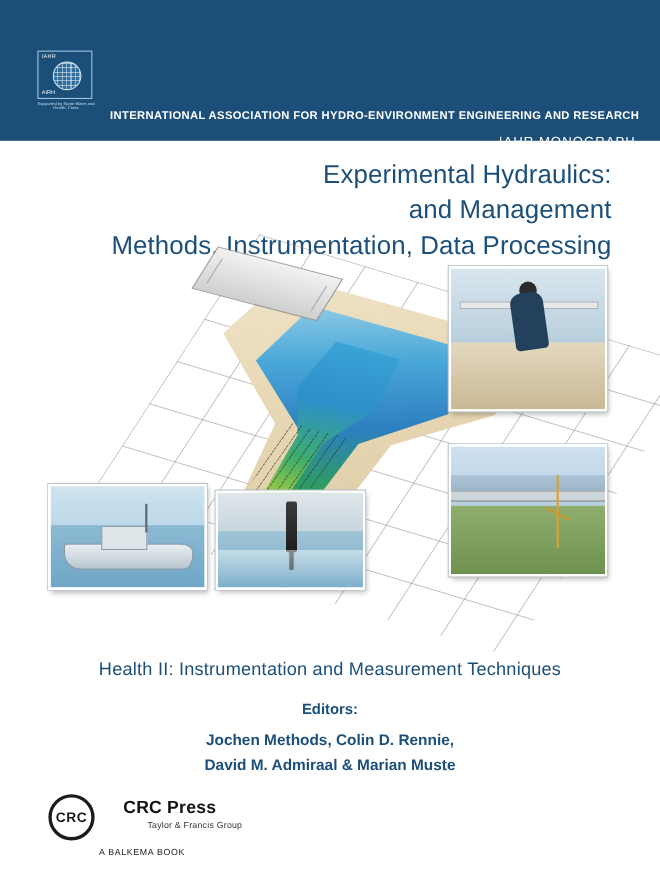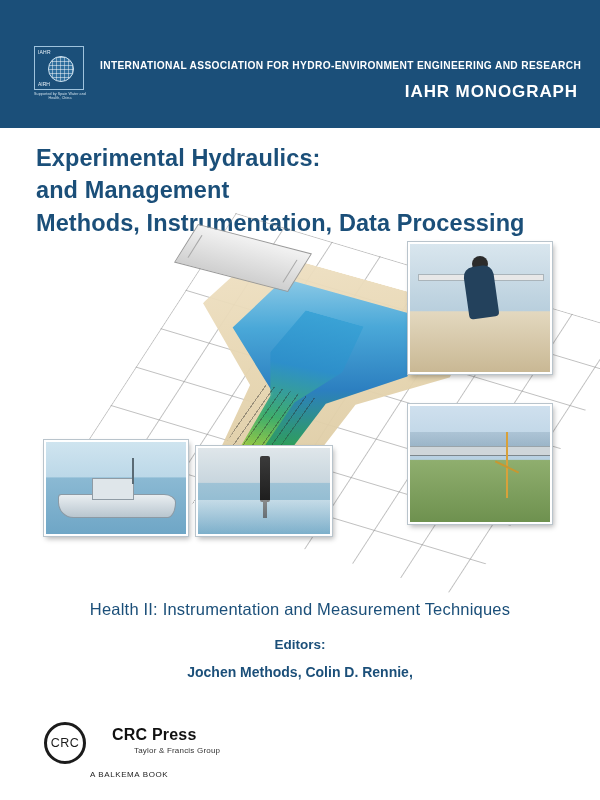--- a/index.html
+++ b/index.html
@@ -84,41 +84,43 @@
     top: 60px;
     width: 478px;
     text-align: right;
     color: #ffffff;
   }
   .assoc-line {
     font-size: 10.2px;
     font-weight: bold;
     letter-spacing: .35px;
     white-space: nowrap;
+    margin-top: 40px;
   }
   .monograph-line {
     margin-top: 11px;
-    font-size: 17px;
-    font-weight: bold;
+    font-size: 12px;
+    font-weight: normal;
     letter-spacing: .9px;
   }
 
   
   .title-block {
     position: absolute;
     left: 36px;
     top: 142px;
     width: 520px;
     color: #1b4f79;
   }
   .title-line {
     font-size: 23.5px;
-    font-weight: bold;
+    font-weight: normal;
     line-height: 1.38;
     letter-spacing: .1px;
+    text-align: right;
   }
 
   
   .art {
     position: absolute;
     left: 0;
     top: 228px;
     width: 600px;
     height: 340px;
   }
@@ -362,21 +364,21 @@
     width: 42px; height: 42px;
     border-radius: 50%;
     border: 3px solid #1b1b1b;
     box-sizing: border-box;
   }
   .crc-mark span {
     position: absolute;
     left: 0; right: 0; top: 11px;
     text-align: center;
     font-size: 12.5px;
-    font-weight: normal;
+    font-weight: bold;
     color: #1b1b1b;
     letter-spacing: .5px;
   }
   .crc-name {
     position: absolute;
     left: 68px; top: 4px;
     font-size: 16px;
     font-weight: bold;
     color: #111111;
     letter-spacing: .2px;
@@ -466,20 +468,21 @@
       <div class="tripod2"></div>
     </div>
 
   </div>
 
   <div class="volume-line">Health II: Instrumentation and Measurement Techniques</div>
 
   <div class="editors">
     <div class="editors-label">Editors:</div>
     <div class="editor-line">Jochen Methods, Colin D. Rennie,</div>
+    <div class="editor-line">David M. Admiraal &amp; Marian Muste</div>
   </div>
 
   <div class="publisher">
     <div class="crc-mark">
       <span>CRC</span>
     </div>
     <div class="crc-name">CRC Press</div>
     <div class="crc-sub">Taylor &amp; Francis Group</div>
     <div class="crc-balkema">A BALKEMA BOOK</div>
   </div>

